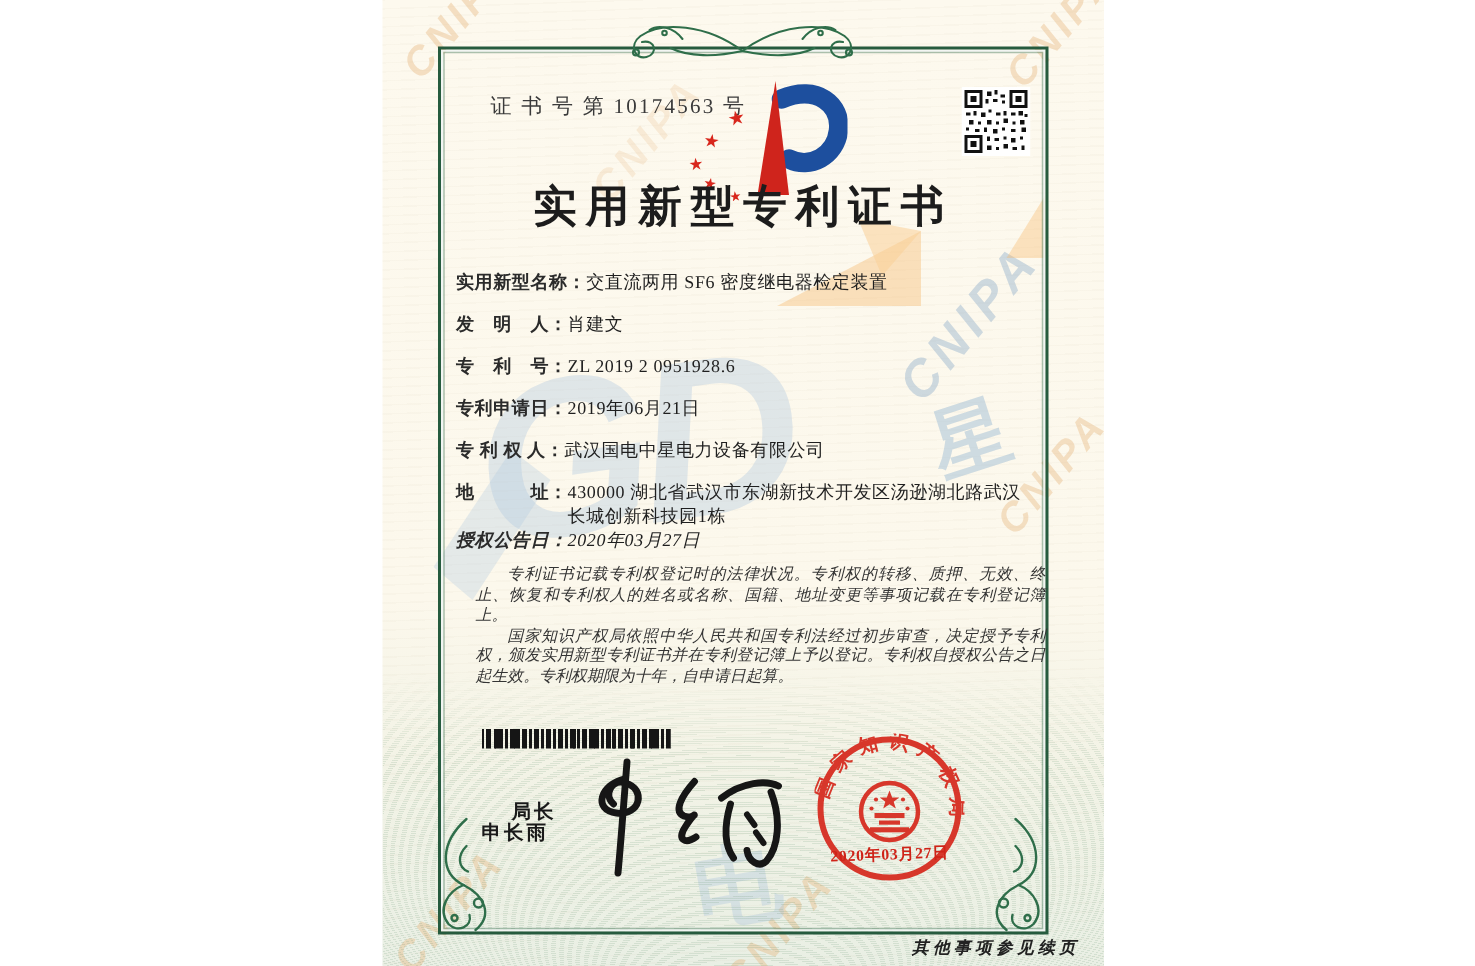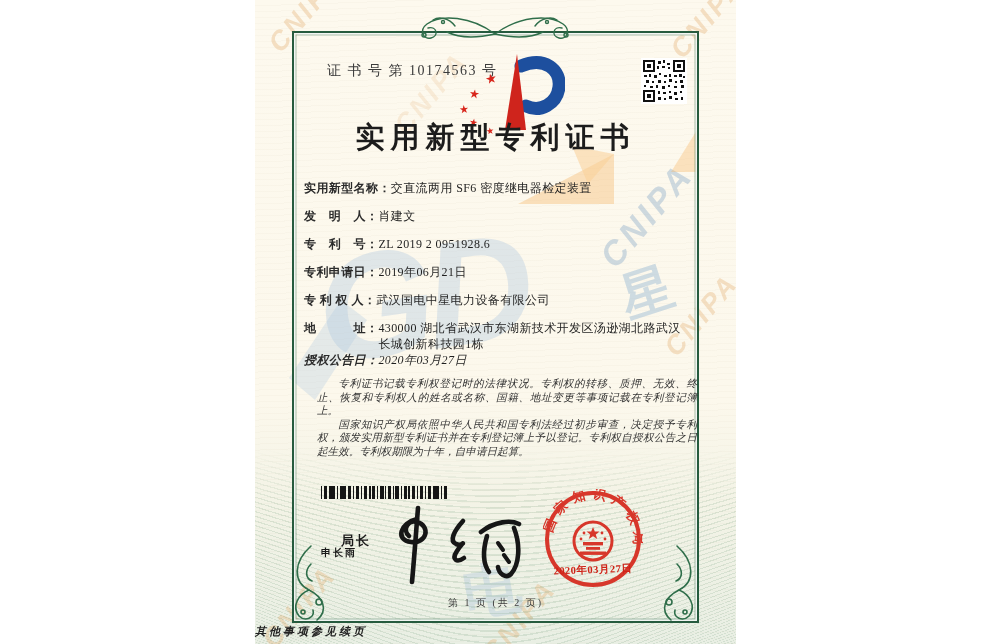--- a/index.html
+++ b/index.html
@@ -35,25 +35,25 @@
   .addr-val{display:inline-block;vertical-align:top;max-width:316px;}
   .grant2{position:absolute;left:243px;top:0;}
   .legal{position:absolute;left:62px;top:377px;width:380px;font-size:10.6px;line-height:13.6px;
          color:#343434;font-style:italic;text-align:justify;}
   .legal p{margin:0;text-indent:2em;}
   .barcode{position:absolute;left:66px;top:486px;width:126px;height:13px;
          background:
            repeating-linear-gradient(90deg,#151515 0 1.5px,transparent 1.5px 3px,#151515 3px 6.5px,transparent 6.5px 8px),
            repeating-linear-gradient(90deg,transparent 0 9px,#151515 9px 11px,transparent 11px 13px);}
   .sig-title{position:absolute;left:66px;top:532px;font-size:13px;font-weight:700;color:#191919;letter-spacing:2px;margin-left:20px;}
-  .sig-name{position:absolute;left:66px;top:546px;font-size:10px;font-weight:700;color:#191919;letter-spacing:2px;}
+  .sig-name{position:absolute;left:66px;top:546px;font-size:13px;font-weight:700;color:#191919;letter-spacing:2px;}
   .seal-date{position:absolute;left:288px;top:563px;width:100px;text-align:center;font-size:10.5px;
          font-weight:700;color:#cf2318;transform:rotate(-2deg);letter-spacing:0.5px;}
   .pagenum{position:absolute;left:0;right:0;top:596px;text-align:center;font-size:10px;color:#3d3d3d;letter-spacing:2px;}
-  .contnote{position:absolute;left:0;right:16px;top:624px;text-align:left;font-size:11px;font-style:italic;
+  .contnote{position:absolute;left:0;right:16px;top:624px;text-align:right;font-size:11px;font-style:italic;
          color:#222;letter-spacing:3px;font-weight:600;}
   .abs{position:absolute;}
 </style>
 </head>
 <body>
 
 <div class="stage">
   <div class="paper">
 
     <div class="wm wm-tan" style="left:2px;top:-4px;">CNIPA</div>
@@ -237,16 +237,15 @@
           <circle cx="59" cy="44" r="1.4"></circle>
         <circle cx="38" cy="50" r="1.4"></circle>
           <circle cx="62" cy="50" r="1.4"></circle>
         <rect x="40" y="53" width="20" height="3.4"></rect>
         <rect x="43" y="58" width="14" height="2.8"></rect>
         <rect x="37" y="62.5" width="26" height="3.4"></rect>
       </g>
     </svg>
     <div class="seal-date">2020年03月27日</div>
 
-    <div class="pagenum">第 1 页 (共 2 页)</div>
     <div class="contnote">其他事项参见续页</div>
   </div>
 </div>
 
 </body></html>

